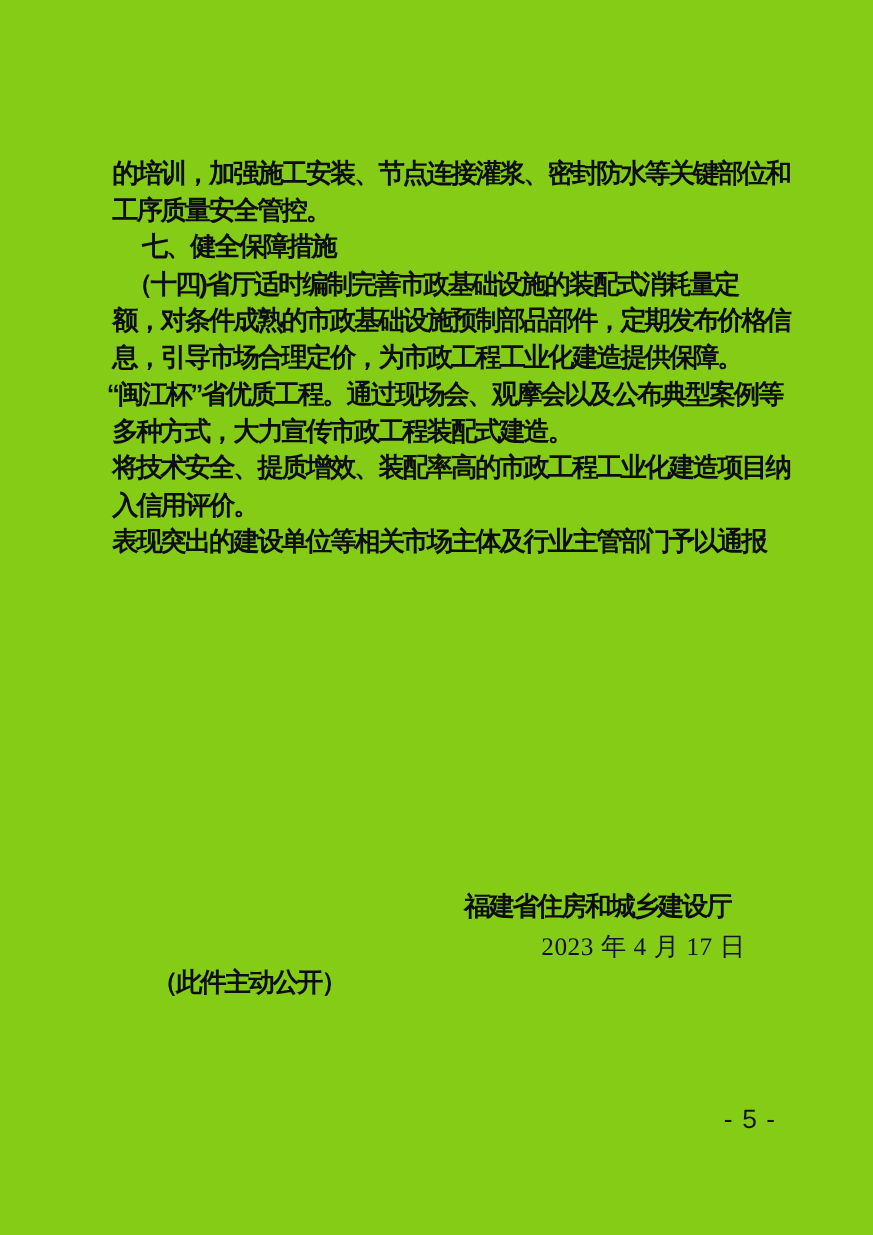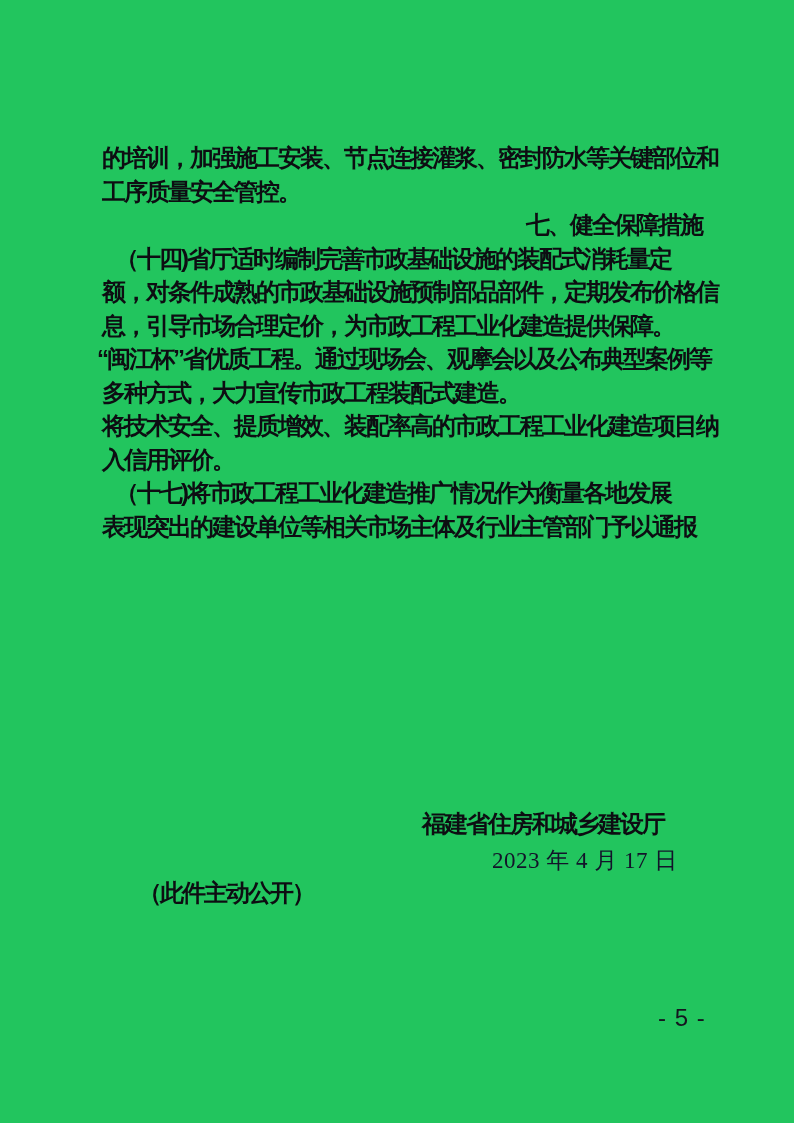--- a/index.html
+++ b/index.html
@@ -4,40 +4,40 @@
 <style>
   html, body {
     margin: 0;
     padding: 0;
     background: #ffffff;
   }
   .page {
     position: relative;
     width: 794px;
     height: 1123px;
-    background: #22c55e;
+    background: #84cc16;
     overflow: hidden;
     font-family: "Liberation Sans", "DejaVu Sans", sans-serif;
     color: #0d0d12;
   }
   .body-text {
     position: absolute;
     left: 102px;
     top: 141px;
     width: 600px;
     font-size: 24px;
     line-height: 33.5px;
     font-weight: bold;
     letter-spacing: -2px;
   }
   .line {
     white-space: nowrap;
     height: 33.5px;
   }
-  .indent-heading { padding-left: 27px; text-align: right; }
+  .indent-heading { padding-left: 27px; }
   .indent-para    { padding-left: 13px; }
   .hang-quote     { margin-left: -5px; }
 
   .sig-org {
     position: absolute;
     left: 422px;
     top: 808px;
     font-size: 24px;
     font-weight: bold;
     letter-spacing: -2px;
@@ -84,21 +84,20 @@
     <div class="line">的培训，加强施工安装、节点连接灌浆、密封防水等关键部位和</div>
     <div class="line">工序质量安全管控。</div>
     <div class="line indent-heading">七、健全保障措施</div>
     <div class="line indent-para">（十四)省厅适时编制完善市政基础设施的装配式消耗量定</div>
     <div class="line">额，对条件成熟的市政基础设施预制部品部件，定期发布价格信</div>
     <div class="line">息，引导市场合理定价，为市政工程工业化建造提供保障。</div>
     <div class="line hang-quote">“闽江杯”省优质工程。通过现场会、观摩会以及公布典型案例等</div>
     <div class="line">多种方式，大力宣传市政工程装配式建造。</div>
     <div class="line">将技术安全、提质增效、装配率高的市政工程工业化建造项目纳</div>
     <div class="line">入信用评价。</div>
-    <div class="line indent-para">（十七)将市政工程工业化建造推广情况作为衡量各地发展</div>
     <div class="line">表现突出的建设单位等相关市场主体及行业主管部门予以通报</div>
   </div>
 
   <div class="sig-org">福建省住房和城乡建设厅</div>
   <div class="sig-date">2023 年 4 月 17 日</div>
 
   <div class="publicity-note">（此件主动公开）</div>
 
   <div class="page-number">- 5 -</div>
 

